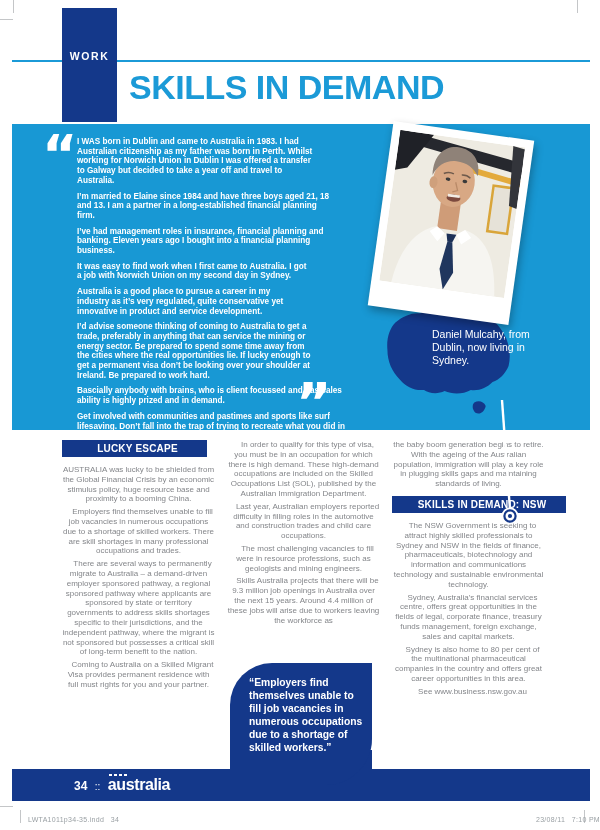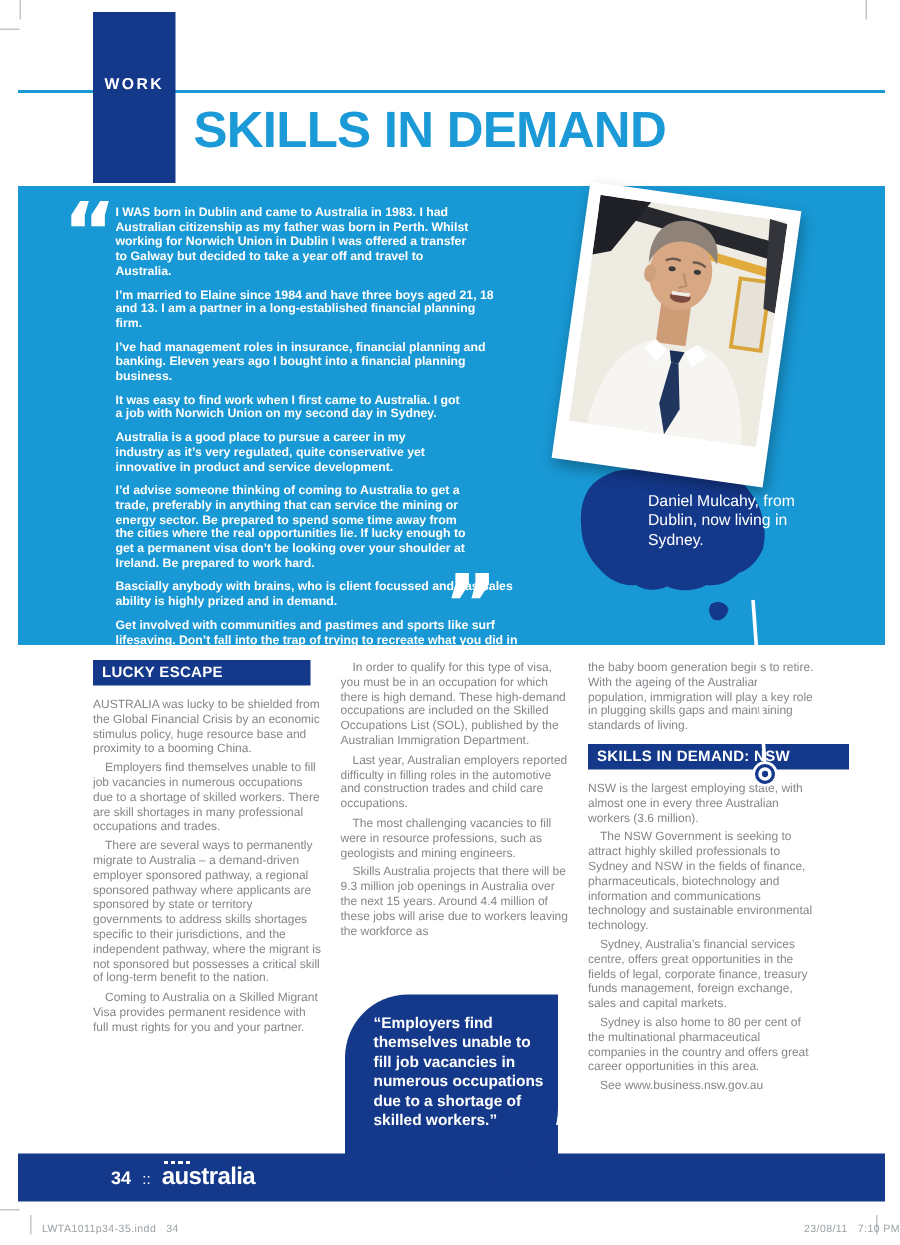--- a/index.html
+++ b/index.html
@@ -48,21 +48,21 @@
   .photo svg{position:absolute;left:8px;top:8px;}
 
   
   .map{position:absolute;left:364px;top:158px;z-index:2;}
   .map-caption{position:absolute;left:400px;top:204px;width:112px;color:#fff;
         font-weight:normal;font-size:10.5px;line-height:13px;z-index:5;margin-left:20px;}
   .pointer{position:absolute;left:358px;top:146px;z-index:4;}
 
   
   .columns{position:absolute;left:62px;top:440px;width:483px;display:flex;gap:12px;}
-  .col{width:153px;}
+  .col{width:153px;text-align:center;}
   .col p{margin:0 0 3px 0;font-size:8px;line-height:9.8px;color:#84868a;}
   .col p.ind{text-indent:8px;}
   .col-heading{background:#14388a;height:17px;margin-bottom:8px;}
   .col-heading span{display:block;padding:3px 0 0 6px;color:#fff;font-weight:bold;
         font-size:10px;letter-spacing:.2px;}
   .col1 .col-heading{width:145px;}
   .col3 .col-heading{width:174px;margin-top:7px;}
   .col3 .intro{margin-bottom:6px;}
 
   
@@ -174,21 +174,20 @@
       <p class="ind">In order to qualify for this type of visa, you must be in an occupation for which there is high demand. These high-demand occupations are included on the Skilled Occupations List (SOL), published by the Australian Immigration Department.</p>
       <p class="ind">Last year, Australian employers reported difficulty in filling roles in the automotive and construction trades and child care occupations.</p>
       <p class="ind">The most challenging vacancies to fill were in resource professions, such as geologists and mining engineers.</p>
       <p class="ind">Skills Australia projects that there will be 9.3 million job openings in Australia over the next 15 years. Around 4.4 million of these jobs will arise due to workers leaving the workforce as</p>
     </div>
     <div class="col col3">
       <p class="intro">the baby boom generation begins to retire. With the ageing of the Australian population, immigration will play a key role in plugging skills gaps and maintaining standards of living.</p>
       <div class="col-heading">
         <span>SKILLS IN DEMAND: NSW</span>
       </div>
-      <p>NSW is the largest employing state, with almost one in every three Australian workers (3.6 million).</p>
       <p class="ind">The NSW Government is seeking to attract highly skilled professionals to Sydney and NSW in the fields of finance, pharmaceuticals, biotechnology and information and communications technology and sustainable environmental technology.</p>
       <p class="ind">Sydney, Australia’s financial services centre, offers great opportunities in the fields of legal, corporate finance, treasury funds management, foreign exchange, sales and capital markets.</p>
       <p class="ind">Sydney is also home to 80 per cent of the multinational pharmaceutical companies in the country and offers great career opportunities in this area.</p>
       <p class="ind">See www.business.nsw.gov.au</p>
     </div>
   </section>
 
   <div class="pull-neck"></div>
   <div class="pull-quote">
     <p>“Employers find themselves unable to fill job vacancies in numerous occupations due to a shortage of skilled workers.”</p>

